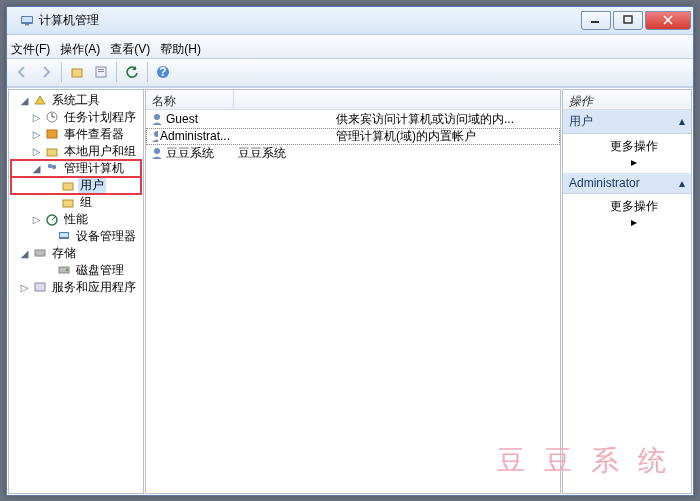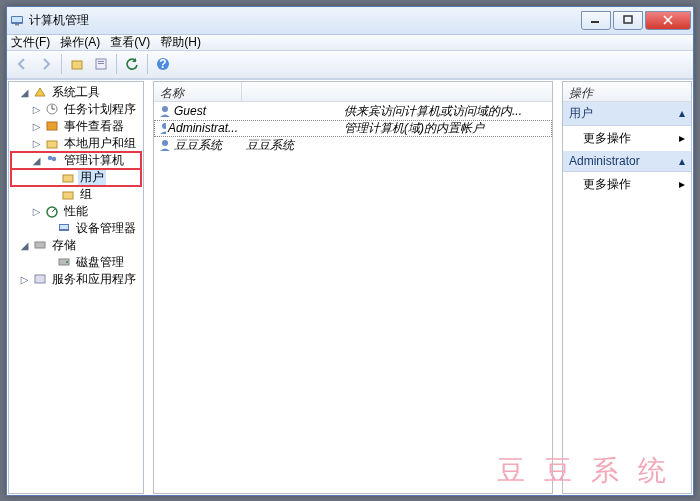--- a/index.html
+++ b/index.html
@@ -1,57 +1,57 @@
 <!DOCTYPE html>
 <html><head>
 <meta charset="utf-8">
 <style>
 * { margin: 0; padding: 0; box-sizing: border-box; font-family: "Microsoft YaHei", SimSun, Tahoma, sans-serif; font-size: 12px; }
 body { background: #6b7280; display: flex; align-items: center; justify-content: center; width: 700px; height: 501px; }
 .window { width: 688px; height: 490px; background: #fff; border: 1px solid #5a7ab0; display: flex; flex-direction: column; box-shadow: 0 0 6px rgba(0,0,0,.3); }
-.titlebar { height: 28px; background: linear-gradient(#eef4fb, #d8e6f7); display: flex; align-items: center; padding: 0 2px 0 2px; border-bottom: 1px solid #b6c8e0; }
+.titlebar { height: 28px; background: linear-gradient(#eef4fb, #d8e6f7); display: flex; align-items: center; padding: 0 2px 0 12px; border-bottom: 1px solid #b6c8e0; }
 .titlebar-icon { width: 16px; height: 16px; margin-right: 4px; }
 .titlebar-text { flex: 1; color: #000; }
 .winbtns { display: flex; }
 .winbtn { width: 30px; height: 19px; border: 1px solid #7a8fb0; margin-left: 2px; border-radius: 0 0 3px 3px; display: flex; align-items: center; justify-content: center; font-size: 10px; cursor: default; }
 .min { background: linear-gradient(#f6f9fd,#dde9f7); }
 .max { background: linear-gradient(#f6f9fd,#dde9f7); }
 .close { width: 46px; background: linear-gradient(#f08080,#d43a2f); color: #fff; }
-.menubar { height: 16px; background: linear-gradient(#fafcfe,#e9eef6); border-bottom: 1px solid #c8d4e6; display: flex; align-items: center; padding: 0 4px; gap: 10px; }
+.menubar { height: 24px; background: linear-gradient(#fafcfe,#e9eef6); border-bottom: 1px solid #c8d4e6; display: flex; align-items: flex-end; padding: 0 4px; gap: 10px; }
 .menubar span { color: #000; cursor: default; }
 .toolbar { height: 28px; background: linear-gradient(#fafcfe,#e4ebf5); border-bottom: 1px solid #c8d4e6; display: flex; align-items: center; padding: 0 4px; gap: 2px; }
 .tbtn { width: 22px; height: 22px; border: 1px solid transparent; display: flex; align-items: center; justify-content: center; cursor: default; }
 .tbtn.disabled { opacity: .4; }
 .tsep { width: 1px; height: 20px; background: #bcc8da; margin: 0 2px; }
 .workspace { flex: 1; display: flex; border-top: 1px solid #c8d4e6; }
 .pane { border: 1px solid #b6c0ce; background: #fff; display: flex; flex-direction: column; }
 .tree-pane { width: 136px; margin: 1px; }
-.mid-pane { flex: 1; margin: 1px 8px; font-style: italic; }
+.mid-pane { flex: 1; margin: 1px 0; }
 .actions-pane { width: 130px; margin: 1px; }
 .tree { padding: 2px; overflow: auto; flex: 1; }
 .tree-row { display: flex; align-items: center; height: 17px; white-space: nowrap; cursor: default; }
 .exp { width: 11px; text-align: center; color: #5a6a80; font-size: 10px; }
 .tree-icon { width: 16px; height: 14px; margin: 0 2px; display:flex; align-items:center; justify-content:center; }
 .tree-label { padding: 0 2px; }
 .sel { background: #cde4ff; }
 .hl-red { outline: 2px solid #e63946; outline-offset: -1px; }
 .list-header { height: 20px; background: linear-gradient(#fdfdfe,#edf1f7); border-bottom: 1px solid #d6dde8; display: flex; }
 .list-header div { padding: 3px 6px; border-right: 1px solid #d6dde8; color: #333; }
 .col-name { width: 88px; }
 .col-full { width: 98px; }
 .col-desc { flex: 1; }
 .list-body { flex: 1; padding: 1px 0; overflow: auto; }
 .list-row { display: flex; height: 17px; align-items: center; cursor: default; }
 .list-row.selected { position: relative; }
 .list-row.selected::after { content:""; position:absolute; left:0; right:0; top:0; bottom:0; border:1px dotted #888; pointer-events:none; }
 .cell { padding: 0 4px; white-space: nowrap; overflow: hidden; display:flex; align-items:center; gap:2px; }
 .actions-head { height: 20px; background: linear-gradient(#fdfdfe,#edf1f7); border-bottom: 1px solid #d6dde8; padding: 3px 6px; color: #333; font-style: italic; }
 .action-group-title { background: #d8e6f7; color: #1a3a6e; padding: 3px 6px; display:flex; justify-content:space-between; align-items:center; border-bottom:1px solid #c8d4e6; }
-.action-item { padding: 4px 6px 4px 20px; display:flex; justify-content:space-between; align-items:center; cursor:default; }
-.watermark { position: absolute; right: 22px; bottom: 6px; text-align: right; pointer-events: none; margin-top: 8px; }
+.action-item { padding: 4px 6px 4px 20px; display:flex; justify-content:space-between; align-items:center; cursor:default;flex-direction:column; }
+.watermark { position: absolute; right: 22px; bottom: 16px; text-align: right; pointer-events: none; margin-top: 8px; }
 .watermark .wm1 { font-size: 28px; color: #f2a8b8; font-family: KaiTi, STKaiti, serif; letter-spacing: 6px; }
 .watermark .wm2 { font-size: 13px; color: #f2a8b8; letter-spacing: 1px; }
 .wrap { position: relative; width:688px; height:490px; }
 svg { display:block; }
 </style>
 </head>
 <body>
 
 <div class="wrap">
 <div class="window">

